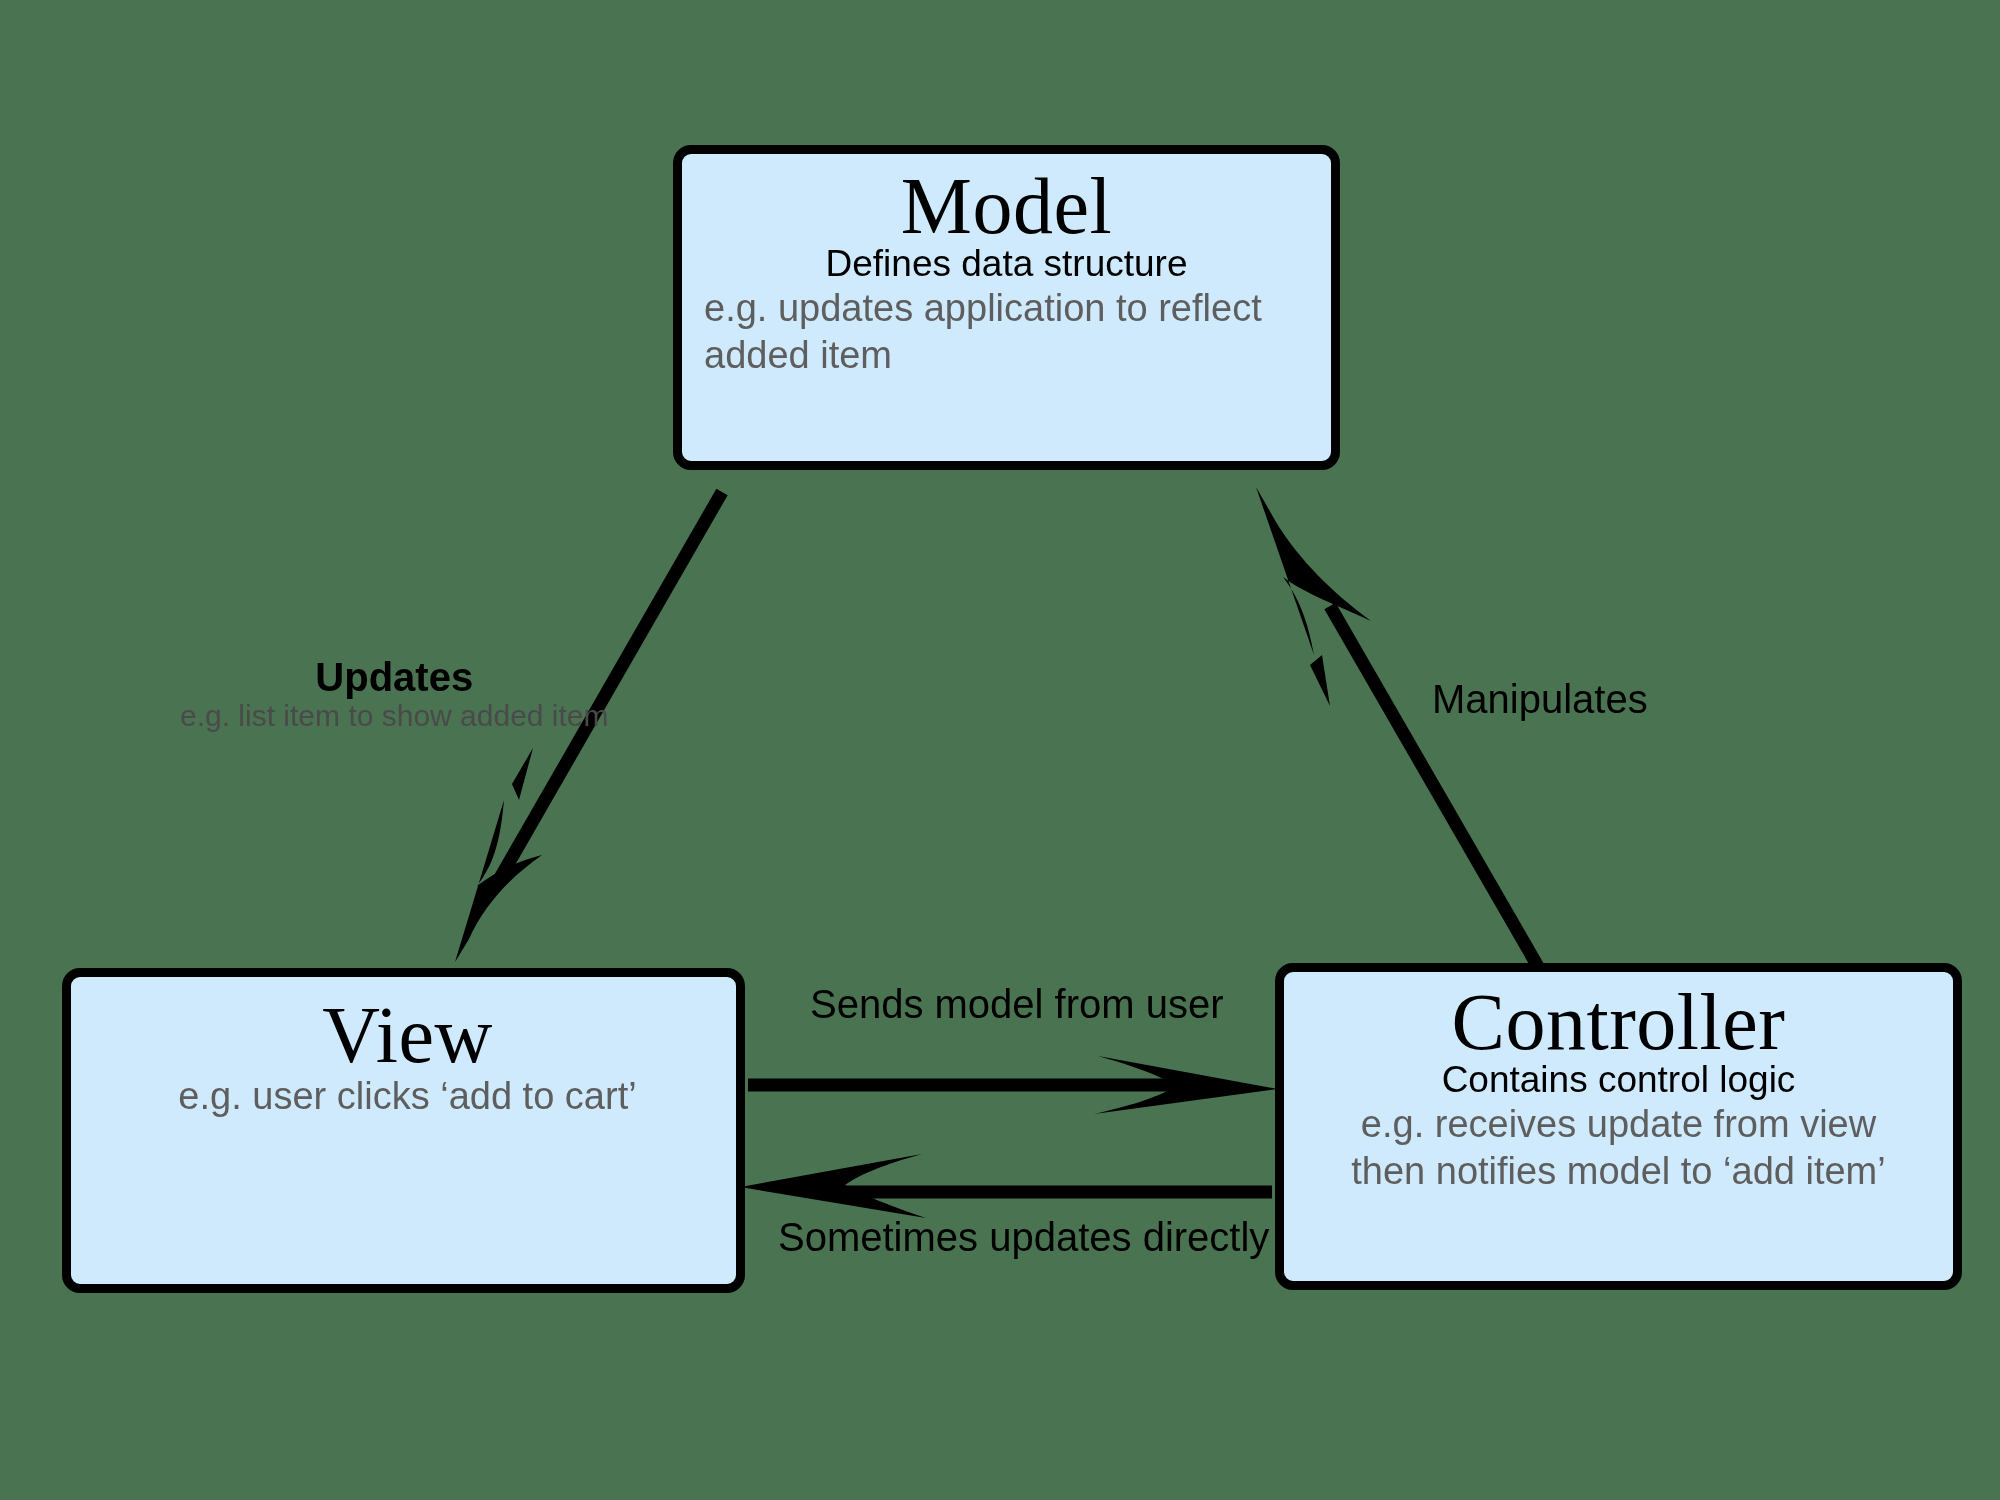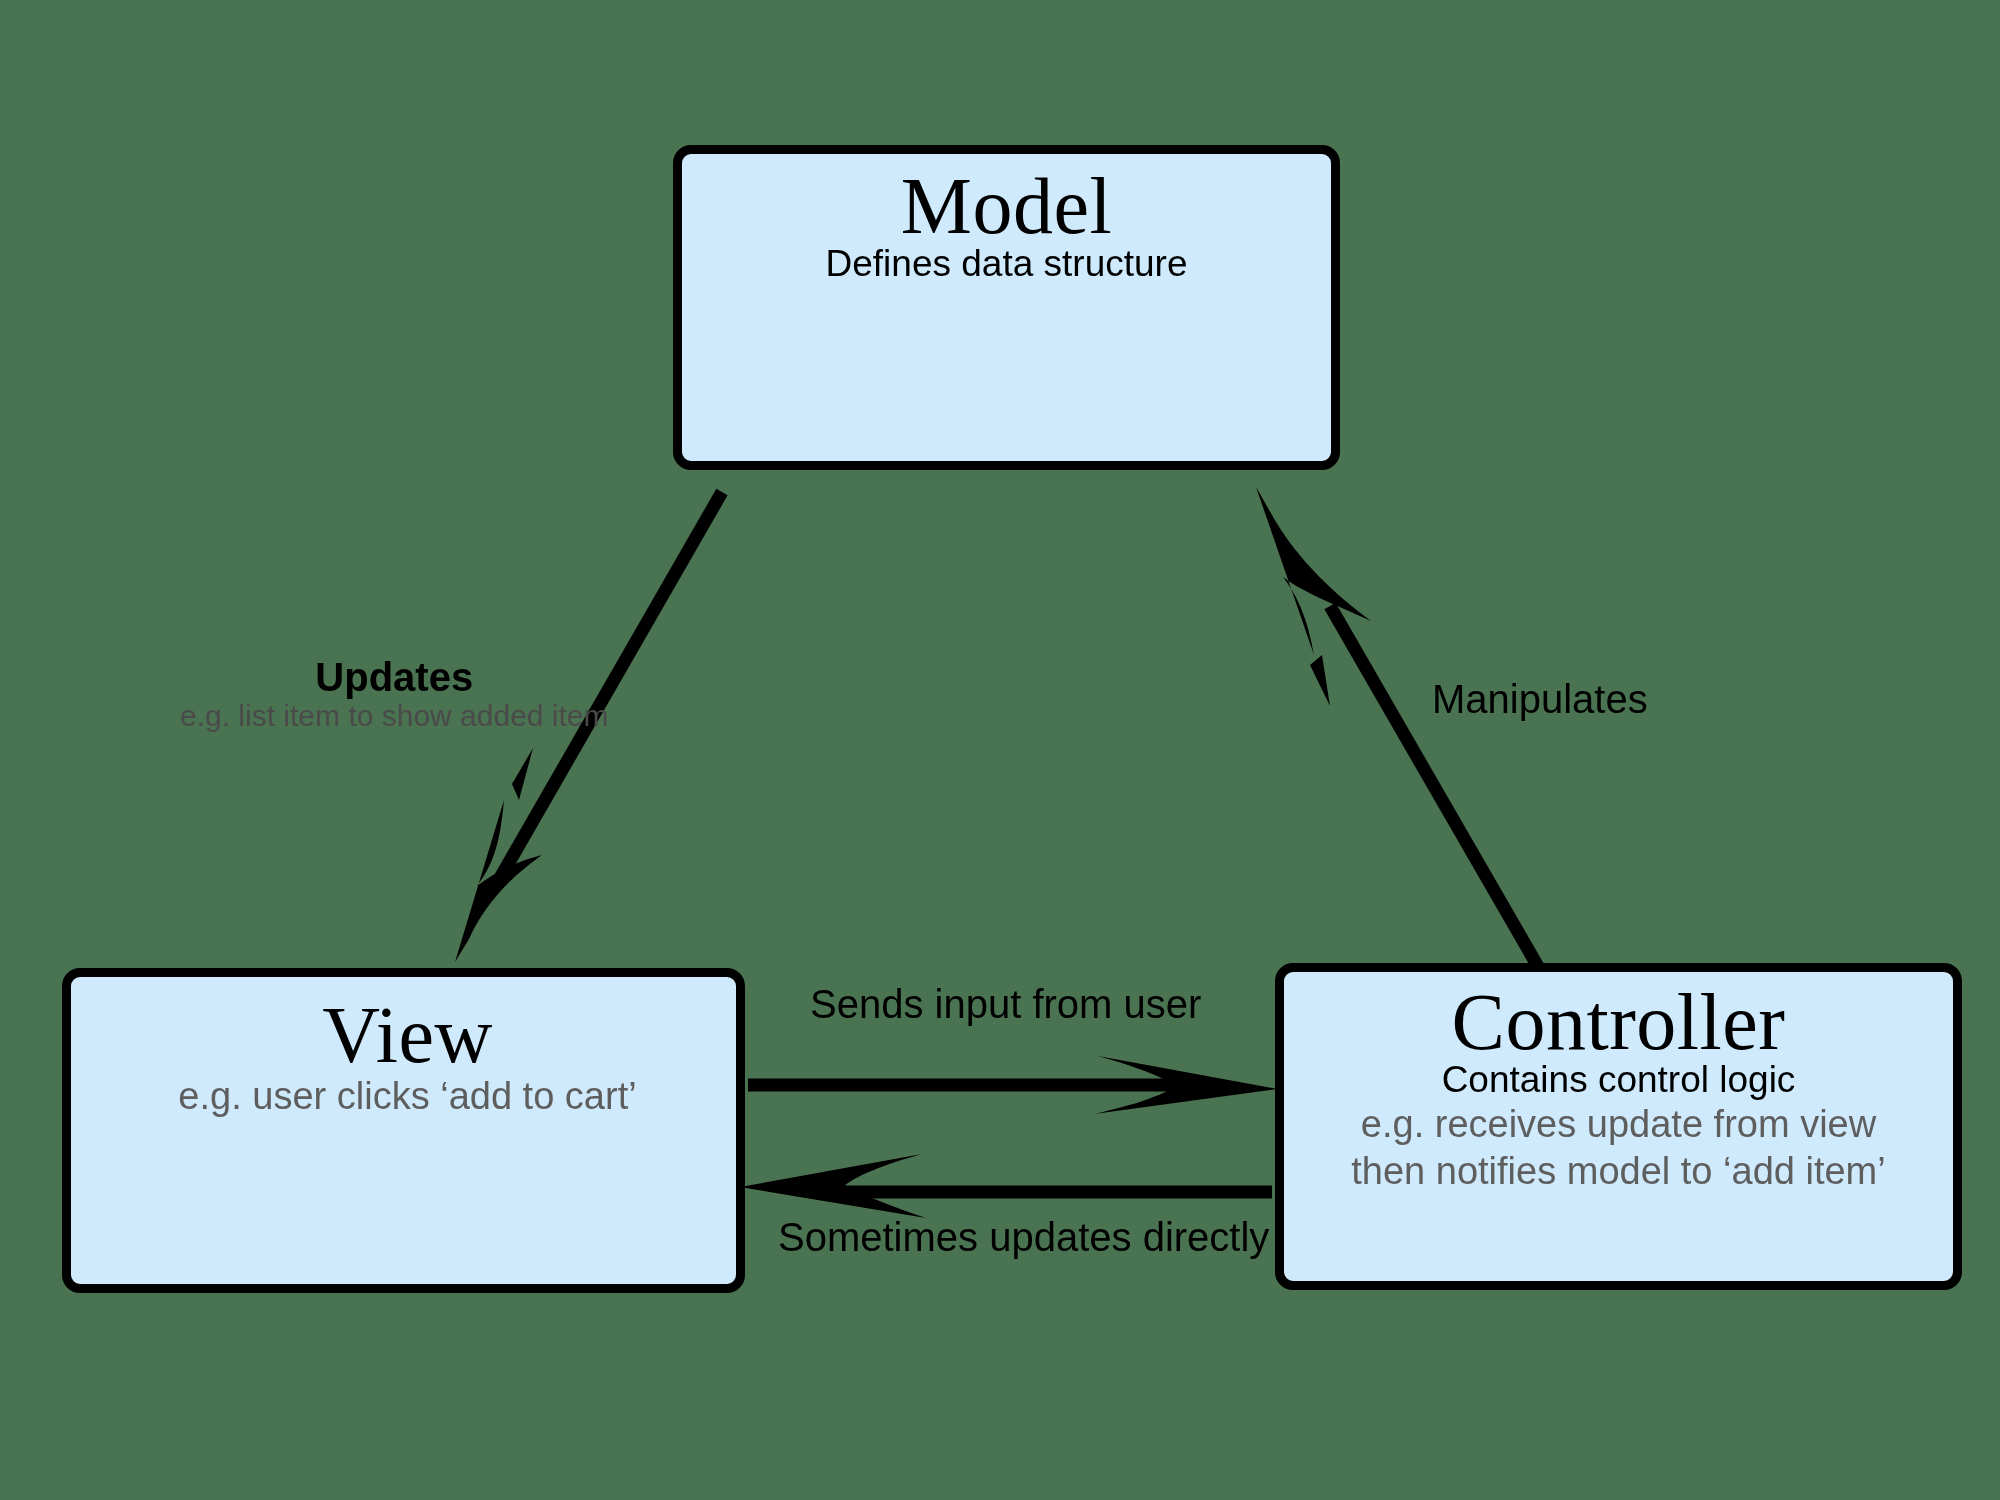--- a/index.html
+++ b/index.html
@@ -178,20 +178,21 @@
                L 922 1154
                C 880 1166, 861 1174, 845 1185
                C 861 1194, 882 1203, 926 1218
                Z"></path>
     </g>
   </svg>
 
   <div class="node" id="node-model">
     <div class="node-title">Model</div>
     <div class="node-sub">Defines data structure</div>
+    <div class="node-eg">e.g. updates application to reflect added item</div>
   </div>
 
   <div class="node" id="node-view">
     <div class="node-title">View</div>
     <div class="node-eg">e.g. user clicks ‘add to cart’</div>
   </div>
 
   <div class="node" id="node-controller">
     <div class="node-title">Controller</div>
     <div class="node-sub">Contains control logic</div>
@@ -202,20 +203,20 @@
   <div class="edge-label" id="label-updates">
     <div class="edge-label-main">Updates</div>
     <div class="edge-label-sub">e.g. list item to show added item</div>
   </div>
 
   <div class="edge-label" id="label-manipulates">
     <div class="edge-label-main reg">Manipulates</div>
   </div>
 
   <div class="edge-label" id="label-sends-input">
-    <div class="edge-label-main reg">Sends input from user</div>
+    <div class="edge-label-main reg">Sends model from user</div>
   </div>
 
   <div class="edge-label" id="label-sometimes">
     <div class="edge-label-main reg">Sometimes updates directly</div>
   </div>
 
 </div>
 
 </body></html>

